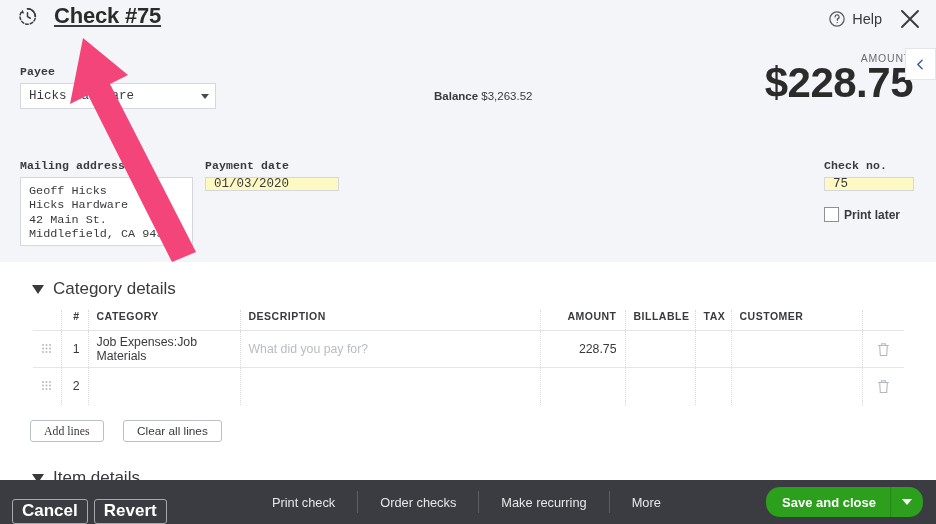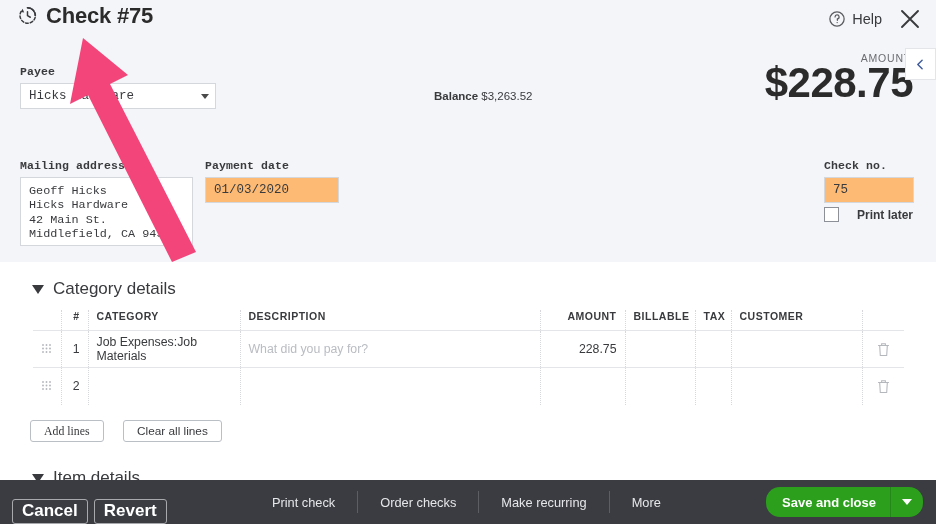--- a/index.html
+++ b/index.html
@@ -12,21 +12,21 @@
   }
   #app { position: relative; width: 936px; height: 524px; overflow: hidden; }
 
   
   .top-panel {
     position: absolute; left: 0; top: 0; width: 936px; height: 262px;
     background: #f4f5f8;
   }
 
   .titlebar { position: absolute; left: 0; top: 0; width: 936px; height: 42px; }
-  .title-left { position: absolute; left: 17px; top: 5px; display: flex; align-items: flex-start; gap: 8px; }
+  .title-left { position: absolute; left: 17px; top: 5px; display: flex; align-items: flex-end; gap: 16px; text-decoration: underline; }
   .hist-icon { width: 21px; height: 21px; display: block; }
   .page-title {
     font-size: 22px; font-weight: bold; color: #2b2b2b; letter-spacing: -0.2px;
     line-height: 22px;
   }
   .title-right {
     position: absolute; right: 14px; top: 7px;
     display: flex; align-items: center; gap: 10px;
   }
   .help-wrap { display: flex; align-items: center; gap: 6px; cursor: pointer; }
@@ -59,37 +59,37 @@
   .fld { position: absolute; font-family: Liberation Mono, monospace; }
   .select-box {
     background: #fff; border: 1px solid #d4d7dc; height: 26px;
     display: flex; align-items: center; padding: 0 6px 0 8px;
     font-size: 12.5px; color: #393a3d; cursor: pointer; position: relative;
   }
   .select-box .val { flex: 1; white-space: nowrap; overflow: hidden; }
   .caret { width: 0; height: 0; border-left: 4.5px solid transparent;
            border-right: 4.5px solid transparent; border-top: 5px solid #4a4a4a; margin-left: 4px; }
   .text-box {
-    background: #fdba74; border: 1px solid #d4d7dc; height: 26px;
+    background: #fef9c3; border: 1px solid #d4d7dc; height: 14px;
     display: flex; align-items: center; padding: 0 8px;
     font-size: 12.5px; color: #393a3d;
   }
   .balance {
     position: absolute; left: 434px; top: 90px; font-size: 11.5px; color: #393a3d;
   }
   .balance b { font-weight: bold; }
 
   .addr-box {
     background: #fff; border: 1px solid #d4d7dc;
     width: 173px; height: 69px; padding: 6px 8px;
     font-size: 11.8px; line-height: 14.3px; color: #393a3d;
     white-space: pre-line;
   }
 
-  .print-later { position: absolute; left: 824px; top: 207px; display: flex; align-items: center; gap: 18px; cursor: pointer; }
+  .print-later { position: absolute; left: 824px; top: 207px; display: flex; align-items: center; gap: 5px; cursor: pointer; }
   .cbox { width: 15px; height: 15px; border: 1px solid #8d9096; background: #fff; }
   .print-later-lbl { font-size: 12px; font-weight: bold; color: #393a3d; }
 
   
   .body-area {
     position: absolute; left: 0; top: 262px; width: 936px; height: 262px;
     background: #fff;
   }
   .section-head {
     display: flex; align-items: center; gap: 9px;

